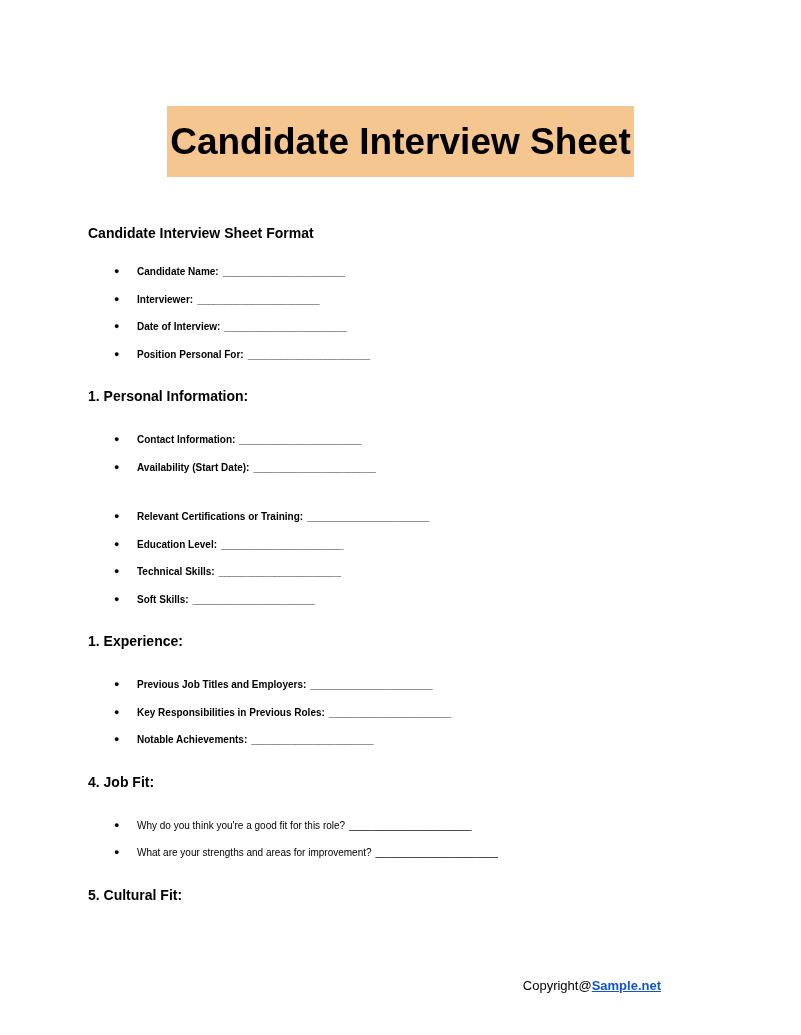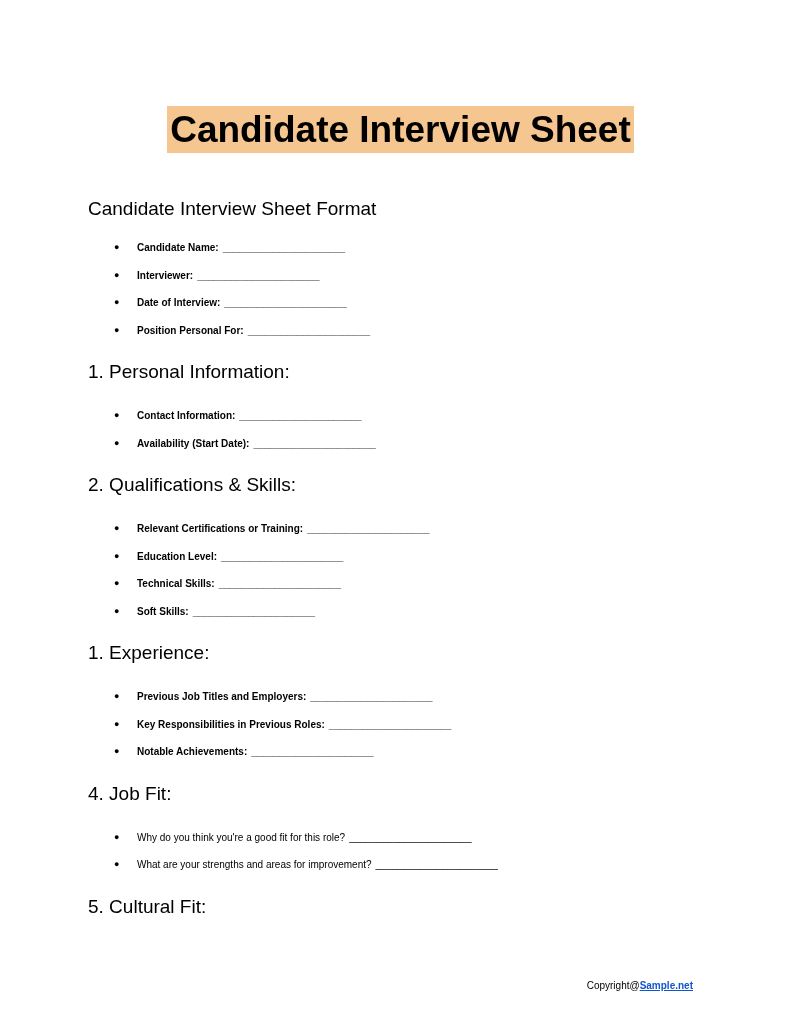--- a/index.html
+++ b/index.html
@@ -3,40 +3,40 @@
 <meta charset="utf-8">
 <style>
   html,body{margin:0;padding:0;}
   body{
     width:801px;height:1035px;background:#ffffff;color:#000;
     font-family:"Liberation Sans",sans-serif;position:relative;overflow:hidden;
   }
   .title-row{padding-top:106px;text-align:center;}
   .title-highlight{
     display:inline-block;background:#F6C690;font-weight:700;
-    font-size:37px;line-height:47px;padding:0 3px;letter-spacing:0;
+    font-size:37px;line-height:47px;padding:12px 3px;letter-spacing:0;
   }
   .content{padding:0 88px;}
-  .heading{font-size:19px;font-weight:400;line-height:16px;margin:20px 0 0;}
+  .heading{font-size:14px;font-weight:700;line-height:16px;margin:20px 0 0;}
   .first-heading{margin-top:48px;}
   .blank-list{list-style:none;margin:22px 0 0;padding:0;}
   .first-list{margin-top:17px;}
   .blank-list li{
     position:relative;padding-left:49px;line-height:27.5px;
     font-size:10px;font-weight:700;
   }
   .blank-list.regular li{font-weight:400;}
   .blank-list li::before{
     content:"●";position:absolute;left:26px;top:0;
     font-size:9px;line-height:27.5px;font-weight:400;
   }
   .blank{margin-left:4px;font-weight:inherit;letter-spacing:0;}
   .footer{
-    position:absolute;top:977px;right:108px;
-    font-size:10px;line-height:17px;
+    position:absolute;top:977px;right:140px;
+    font-size:13px;line-height:17px;
   }
   .footer-link{color:#1155CC;font-weight:700;text-decoration:underline;cursor:pointer;}
 </style>
 </head>
 <body>
 
 <div class="page">
 
   <div class="title-row">
     <span class="title-highlight">Candidate Interview Sheet</span>
@@ -52,21 +52,20 @@
       <li><span>Date of Interview:</span><span class="blank">______________________</span></li>
       <li><span>Position Personal For:</span><span class="blank">______________________</span></li>
     </ul>
 
     <p class="heading">1. Personal Information:</p>
     <ul class="blank-list">
       <li><span>Contact Information:</span><span class="blank">______________________</span></li>
       <li><span>Availability (Start Date):</span><span class="blank">______________________</span></li>
     </ul>
 
-    <p class="heading">2. Qualifications &amp; Skills:</p>
     <ul class="blank-list">
       <li><span>Relevant Certifications or Training:</span><span class="blank">______________________</span></li>
       <li><span>Education Level:</span><span class="blank">______________________</span></li>
       <li><span>Technical Skills:</span><span class="blank">______________________</span></li>
       <li><span>Soft Skills:</span><span class="blank">______________________</span></li>
     </ul>
 
     <p class="heading">1. Experience:</p>
     <ul class="blank-list">
       <li><span>Previous Job Titles and Employers:</span><span class="blank">______________________</span></li>

